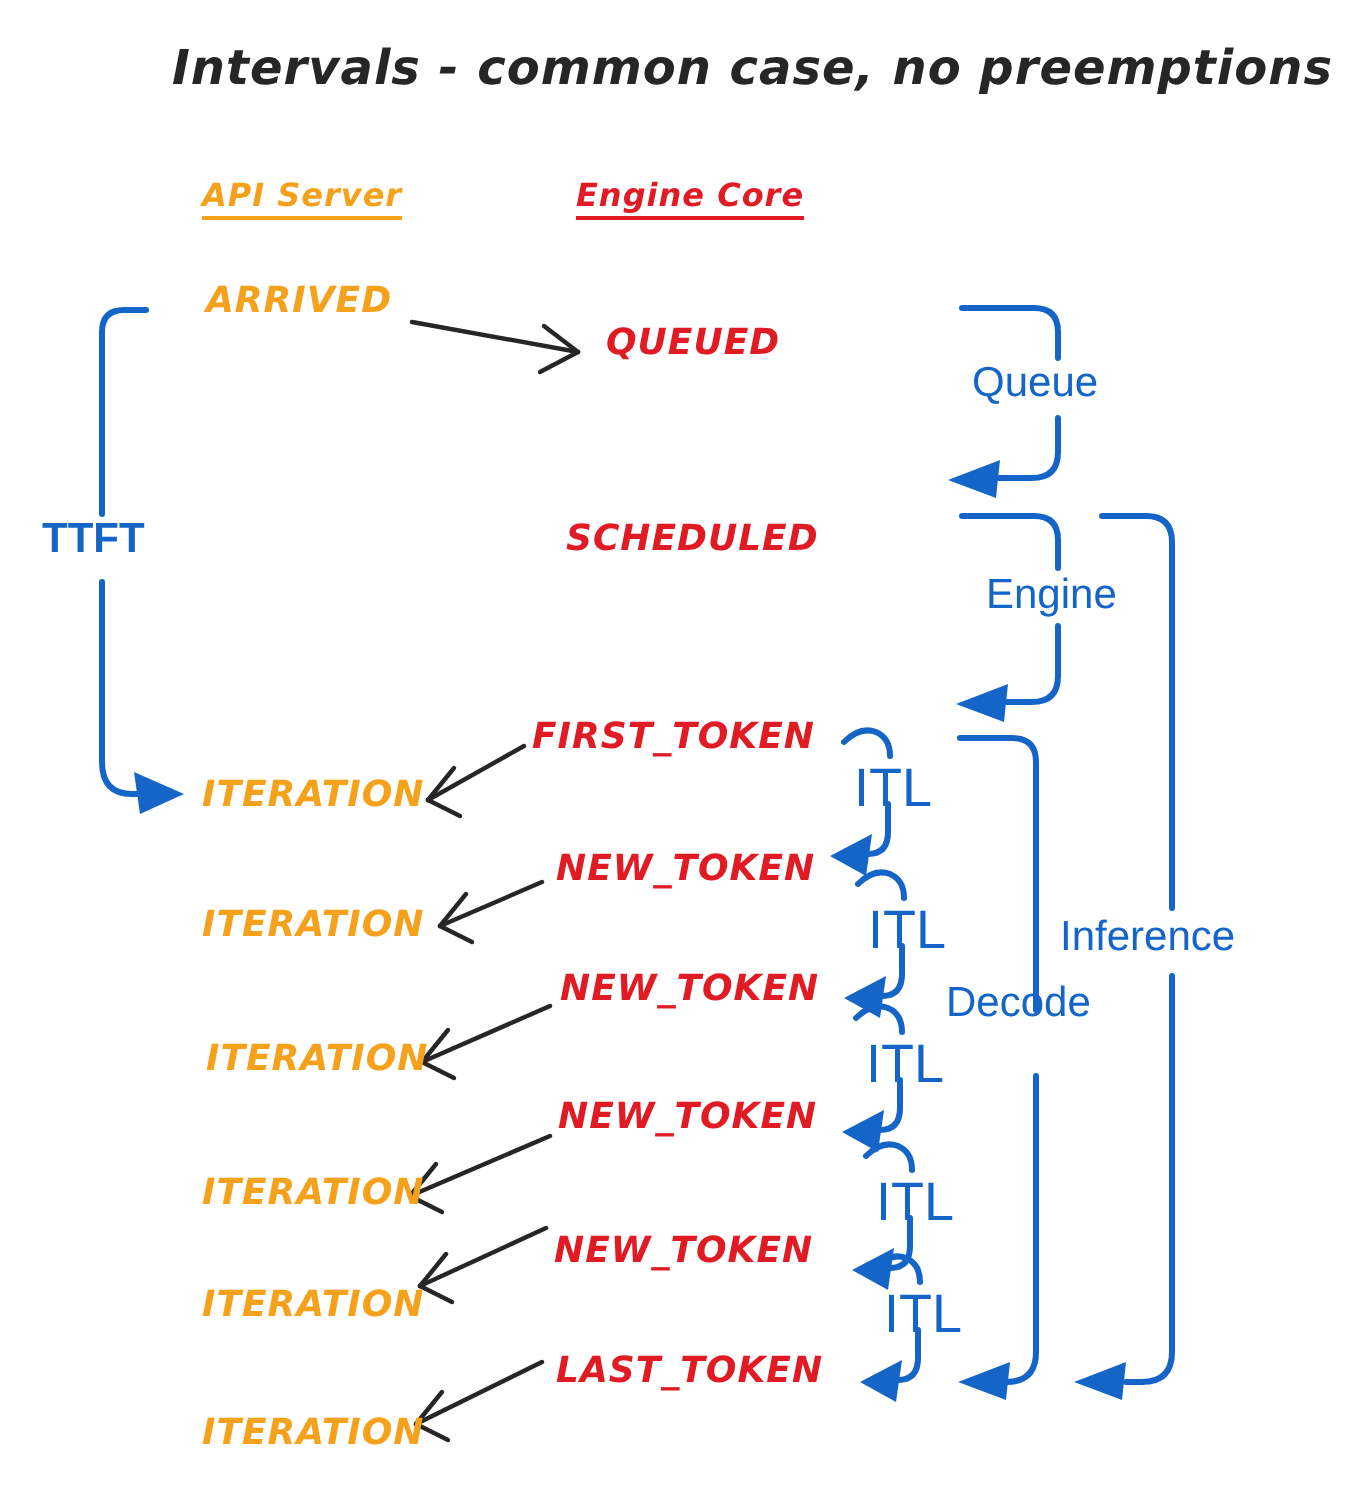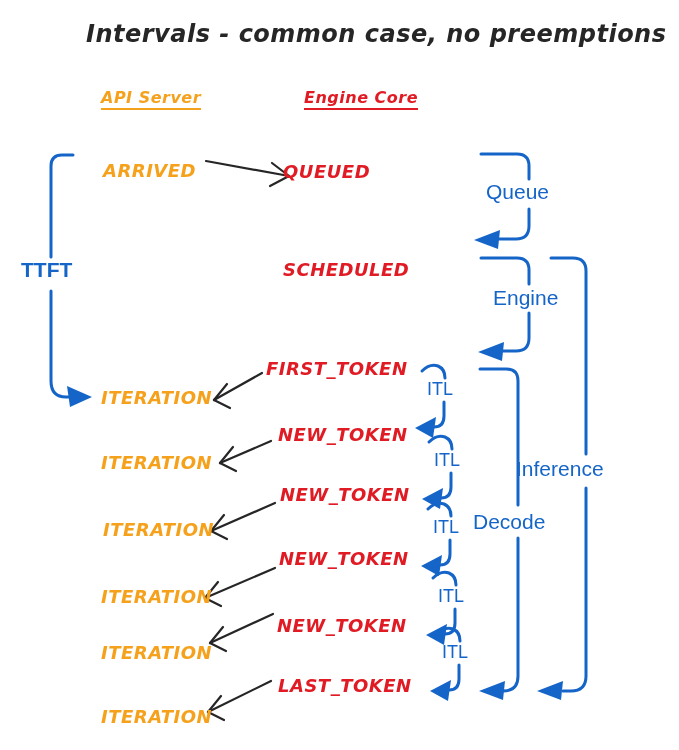--- a/index.html
+++ b/index.html
@@ -20,21 +20,21 @@
   .title{font-size:24px;color:var(--ink_black);letter-spacing:.5px;}
   .colhead{font-size:16px;padding-bottom:1px;}
   .colhead.orange{color:var(--api_orange);border-bottom:2px solid var(--api_orange);}
   .colhead.red{color:var(--engine_red);border-bottom:2px solid var(--engine_red);}
   .event{font-size:18px;}
   .event.orange{color:var(--api_orange);}
   .event.red{color:var(--engine_red);}
   
   .iv{font-family:"Liberation Sans",sans-serif;color:var(--interval_blue);}
   .iv.big{font-size:21px;}
-  .iv.itl{font-size:18px;}
+  .iv.itl{font-size:27px;}
   svg.overlay{position:absolute;left:0;top:0;pointer-events:none;}
   .blueline{stroke:var(--interval_blue);stroke-width:3;fill:none;stroke-linecap:round;stroke-linejoin:round;}
   .bluefill{fill:var(--interval_blue);stroke:none;}
   .inkline{stroke:var(--ink_black);stroke-width:2.2;fill:none;stroke-linecap:round;stroke-linejoin:round;}
 </style>
 </head>
 <body>
 
 <div class="canvas">
 
@@ -106,43 +106,43 @@
     <g>
       <path class="inkline" d="M271,681 L208,712"></path>
       <path class="inkline" d="M208,712 L221,696"></path>
       <path class="inkline" d="M208,712 L224,720"></path>
     </g>
   </svg>
 
   <div class="abs hw title" style="left:86px;top:20px;">Intervals - common case, no preemptions</div>
 
   <div class="abs hw colhead orange" style="left:101px;top:88px;">API Server</div>
-  <div class="abs hw colhead red" style="left:304px;top:88px;">Engine Core</div>
+  <div class="abs hw colhead red" style="left:288px;top:88px;">Engine Core</div>
 
-  <div class="abs hw event orange" style="left:103px;top:160px;">ARRIVED</div>
+  <div class="abs hw event orange" style="left:103px;top:140px;">ARRIVED</div>
   <div class="abs hw event orange" style="left:101px;top:387px;">ITERATION</div>
   <div class="abs hw event orange" style="left:101px;top:452px;">ITERATION</div>
   <div class="abs hw event orange" style="left:103px;top:519px;">ITERATION</div>
   <div class="abs hw event orange" style="left:101px;top:586px;">ITERATION</div>
   <div class="abs hw event orange" style="left:101px;top:642px;">ITERATION</div>
   <div class="abs hw event orange" style="left:101px;top:706px;">ITERATION</div>
 
-  <div class="abs hw event red" style="left:283px;top:161px;">QUEUED</div>
+  <div class="abs hw event red" style="left:303px;top:161px;">QUEUED</div>
   <div class="abs hw event red" style="left:266px;top:358px;">FIRST_TOKEN</div>
   <div class="abs hw event red" style="left:283px;top:259px;">SCHEDULED</div>
   <div class="abs hw event red" style="left:278px;top:424px;">NEW_TOKEN</div>
   <div class="abs hw event red" style="left:280px;top:484px;">NEW_TOKEN</div>
   <div class="abs hw event red" style="left:279px;top:548px;">NEW_TOKEN</div>
   <div class="abs hw event red" style="left:277px;top:615px;">NEW_TOKEN</div>
   <div class="abs hw event red" style="left:278px;top:675px;">LAST_TOKEN</div>
 
   <div class="abs iv big" style="left:21px;top:258px;font-weight:bold;">TTFT</div>
   <div class="abs iv big" style="left:486px;top:180px;">Queue</div>
   <div class="abs iv big" style="left:493px;top:286px;">Engine</div>
-  <div class="abs iv big" style="left:516px;top:457px;">Inference</div>
-  <div class="abs iv big" style="left:473px;top:510px;">Decode</div>
+  <div class="abs iv big" style="left:530px;top:457px;">Inference</div>
+  <div class="abs iv big" style="left:473px;top:490px;">Decode</div>
   <div class="abs iv itl" style="left:427px;top:379px;">ITL</div>
   <div class="abs iv itl" style="left:434px;top:450px;">ITL</div>
   <div class="abs iv itl" style="left:433px;top:517px;">ITL</div>
   <div class="abs iv itl" style="left:438px;top:586px;">ITL</div>
   <div class="abs iv itl" style="left:442px;top:642px;">ITL</div>
 
 </div>
 
 </body></html>

